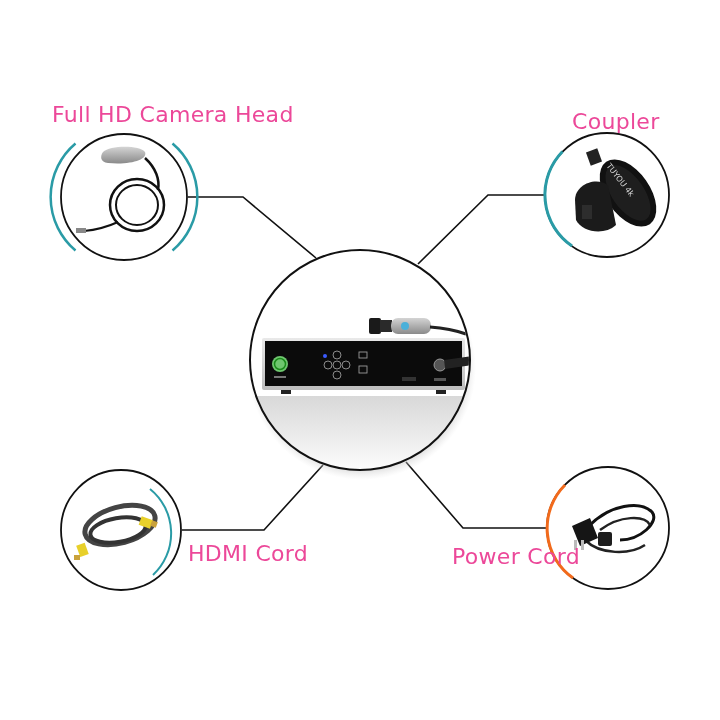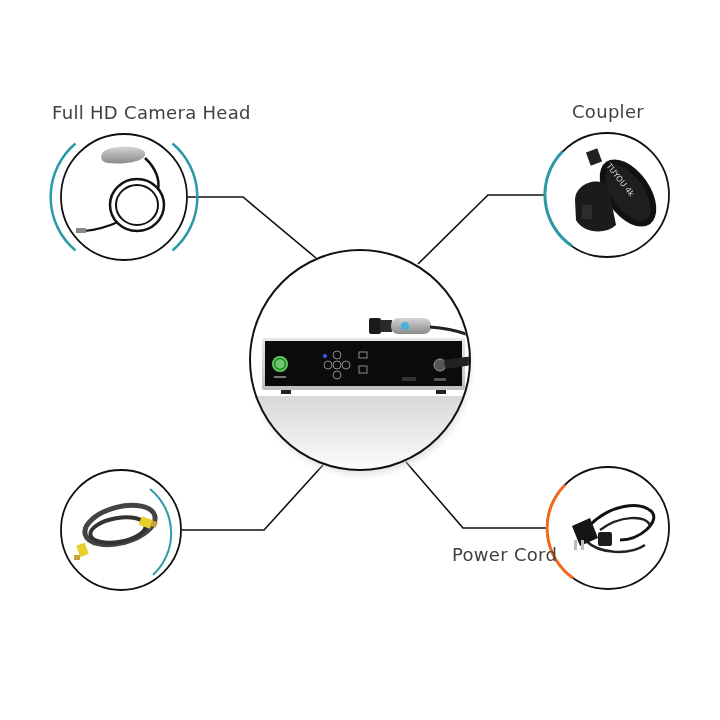--- a/index.html
+++ b/index.html
@@ -1,20 +1,20 @@
 <!DOCTYPE html>
 <html><head>
   <meta charset="utf-8">
   <style>
     html, body { margin: 0; padding: 0; background: #ffffff; }
     body { width: 720px; height: 720px; position: relative; overflow: hidden;
            font-family: "Liberation Sans", "DejaVu Sans", sans-serif; }
     .stage { position: absolute; left: 0; top: 0; width: 720px; height: 720px; }
     svg.canvas { position: absolute; left: 0; top: 0; }
-    .label { position: absolute; color: #404040; font-size: 18px; letter-spacing: 0.3px;
+    .label { position: absolute; color: #ec4899; font-size: 22px; letter-spacing: 0.3px;
              white-space: nowrap; font-family: "DejaVu Sans", "Liberation Sans", sans-serif; }
   </style>
 </head>
 <body>
 
 <div class="stage">
 
   <svg class="canvas" width="720" height="720" viewBox="0 0 720 720">
     <defs>
       <radialGradient id="shadowGrad" cx="0.5" cy="0.5" r="0.5">
@@ -153,16 +153,17 @@
         <path d="M572 526 L 590 518 L 598 538 L 580 546 Z" fill="#151515"></path>
         <rect x="574" y="540" width="3" height="10" fill="#bbb"></rect>
         <rect x="581" y="540" width="3" height="10" fill="#bbb"></rect>
         <rect x="598" y="532" width="14" height="14" rx="2" fill="#1d1d1d"></rect>
       </g>
       <path d="M 565 485 A 61 61 0 0 0 573 578" fill="none" stroke="#f26a1b" stroke-width="3"></path>
     </g>
   </svg>
 
   <div class="label" style="left:52px; top:102px;">Full HD Camera Head</div>
-  <div class="label" style="left:572px; top:101px;">Coupler</div>
+  <div class="label" style="left:572px; top:109px;">Coupler</div>
+  <div class="label" style="left:188px; top:541px;">HDMI Cord</div>
   <div class="label" style="left:440px; top:544px;margin-left:12px;">Power Cord</div>
 
 </div>
 
 </body></html>

